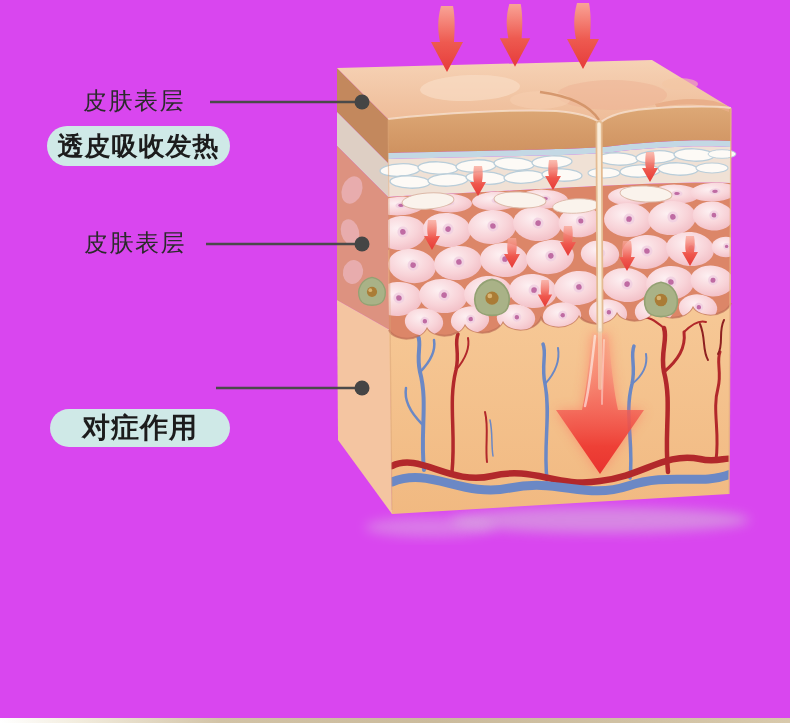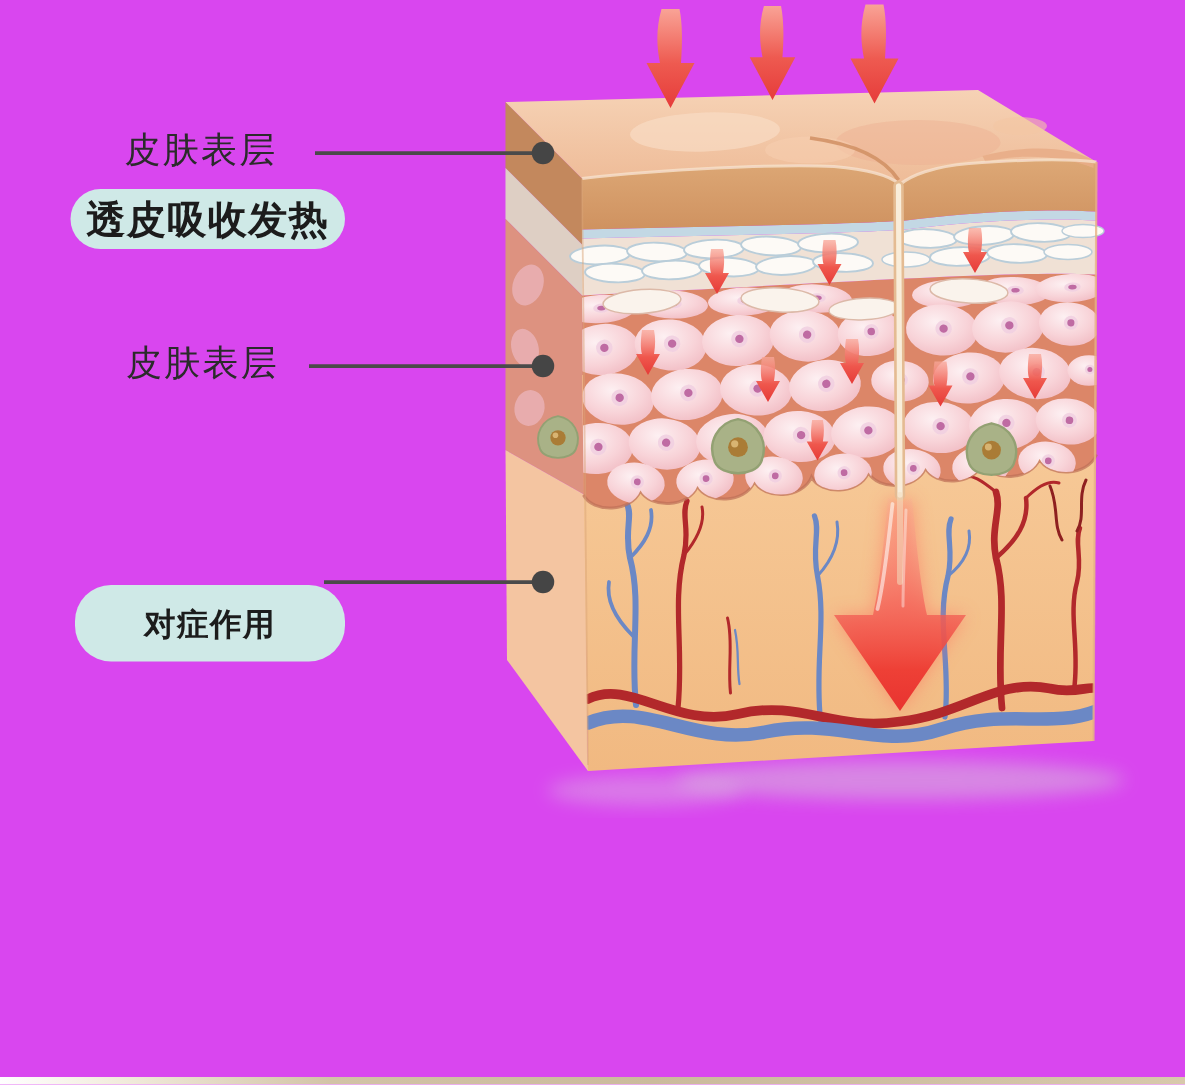--- a/index.html
+++ b/index.html
@@ -12,21 +12,21 @@
     position:absolute;font-size:24px;font-weight:400;color:#2b2b2b;
     letter-spacing:1.5px;white-space:nowrap;line-height:1.1;
   }
   .badge{
     position:absolute;background:#cfe9e7;border-radius:24px;
     display:flex;align-items:center;justify-content:center;
     font-weight:700;color:#1c1c1c;letter-spacing:1px;white-space:nowrap;
   }
   .badge.b1{left:47px;top:126px;width:183px;height:40px;font-size:26px;}
   .badge.b2{left:47px;top:267px;width:186px;height:38px;font-size:26px;}
-  .badge.b3{left:50px;top:390px;width:180px;height:51px;font-size:21px;}
+  .badge.b3{left:50px;top:409px;width:180px;height:38px;font-size:28px;}
   .t1{left:83px;top:88px;}
   .t2{left:84px;top:230px;}
   .t3{left:92px;top:372px;}
   .divider{
     position:absolute;left:0;bottom:0;width:790px;height:5px;
     background:linear-gradient(90deg,#ffffff 0%,#f2ecdd 10%,#d2c3a6 28%,#cbbb9c 55%,#d0c1a3 78%,#d8c9ab 100%);
   }
 </style>
 </head>
 <body>

